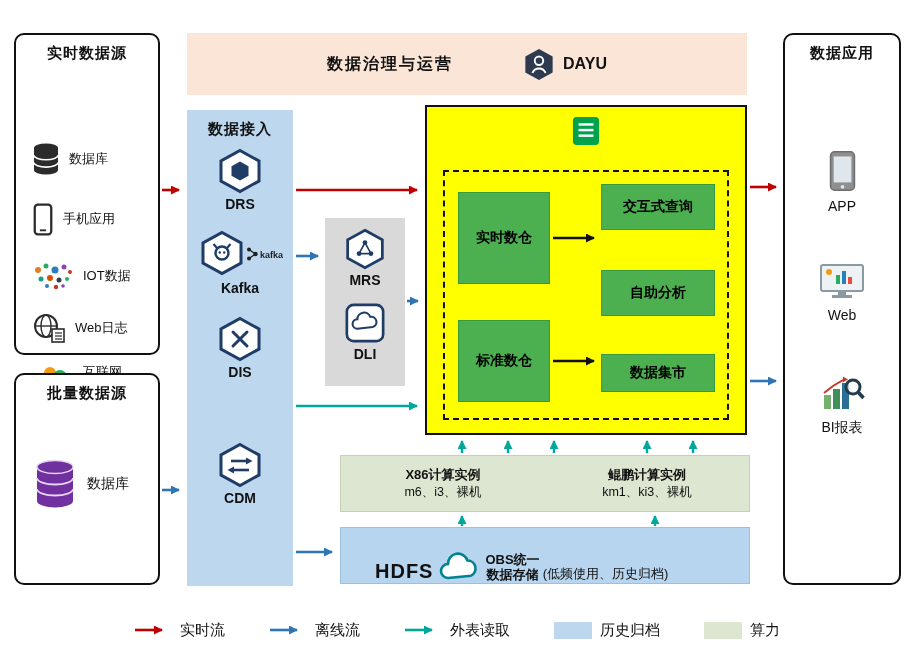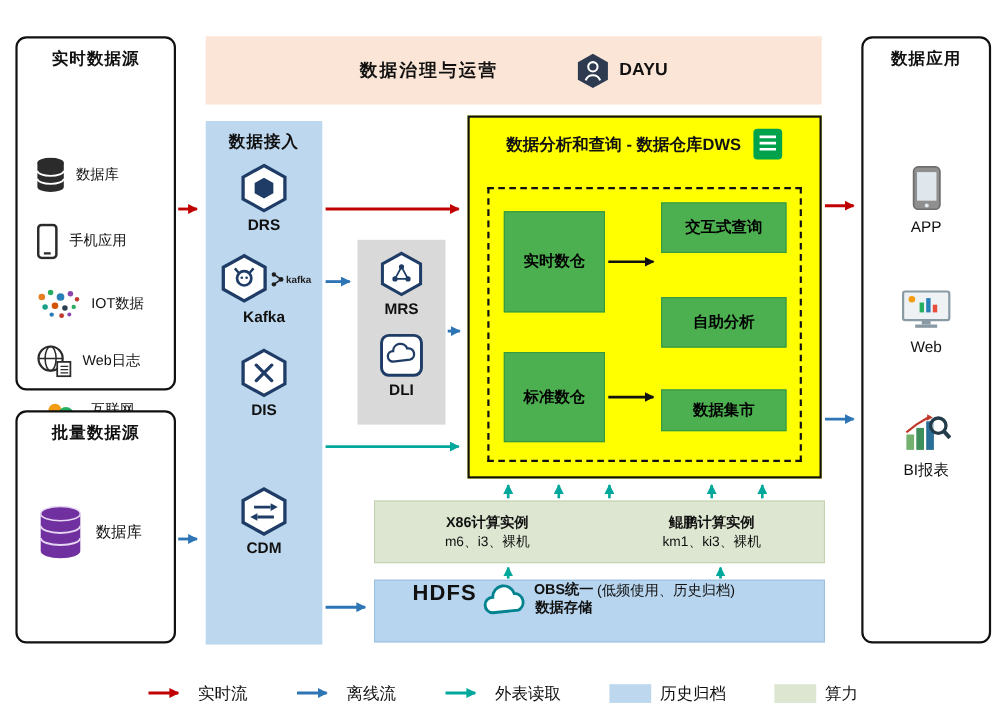--- a/index.html
+++ b/index.html
@@ -21,21 +21,21 @@
   .icon-center { position:absolute; width:100%; display:flex; justify-content:center; }
   .graybox { position:absolute; background:#d9d9d9; }
   .yellowbox { position:absolute; background:#ffff00; border:2px solid #111; }
   .yellow-title { position:absolute; left:0; right:0; top:9px; display:flex; align-items:center; justify-content:center; gap:10px; font-weight:700; font-size:15px; }
   .dashed-inner { position:absolute; border:2px dashed #111; }
   .green-box { position:absolute; background:#4caf50; border:1px solid #379a3c; display:flex; align-items:center; justify-content:center; font-weight:700; font-size:14px; color:#000000; }
   .compute-box { position:absolute; background:#dce6d0; border:1px solid #c4d2b2; display:flex; }
   .compute-half { flex:1; display:flex; flex-direction:column; align-items:center; justify-content:center; line-height:1.3; }
   .compute-title { font-weight:700; font-size:13px; }
   .compute-sub { font-size:12.5px; }
-  .hdfs-box { position:absolute; background:#b7d5ee; border:1px solid #9cc0e0; display:flex; align-items:flex-start; gap:3px; padding-left:34px; }
+  .hdfs-box { position:absolute; background:#b7d5ee; border:1px solid #9cc0e0; display:flex; align-items:flex-end; gap:3px; padding-left:34px; }
   .hdfs-label { font-weight:700; font-size:20px; letter-spacing:1px; }
   .obs-lines { font-weight:700; font-size:13px; line-height:1.2; text-align:center; }
   .obs-note { font-size:13px; }
   .app-item { position:absolute; width:100%; display:flex; flex-direction:column; align-items:center; gap:6px; }
   .app-label { font-size:14px; }
   .legend { position:absolute; left:0; right:0; top:612px; height:36px; display:flex; align-items:center; justify-content:center; gap:44px; }
   .legend-item { display:flex; align-items:center; gap:8px; font-size:15px; }
   .swatch { width:38px; height:17px; display:inline-block; }
   .swatch-archive { background:#bdd7ee; }
   .swatch-compute { background:#dce6d0; }
@@ -209,21 +209,20 @@
       <svg width="42" height="42" viewBox="0 0 44 44">
         <rect x="3" y="3" width="38" height="38" rx="7" fill="#fff" stroke="#1e3c66" stroke-width="2.8"></rect>
         <path d="M14 28 a5 5 0 0 1 0-10 a7 7 0 0 1 13.5-2.5 a5.5 5.5 0 0 1 2.5 10.7 z" fill="none" stroke="#1e3c66" stroke-width="2.2"></path>
       </svg>
     </div>
     <div class="svc-label" style="top:128px;">DLI</div>
   </div>
 
   <div class="yellowbox" style="left:425px; top:105px; width:322px; height:330px;">
     <div class="yellow-title">
-      <span>数据分析和查询 - 数据仓库DWS</span>
       <svg width="28" height="30" viewBox="0 0 30 32">
         <rect x="1" y="1" width="28" height="30" rx="4" fill="#00a24b"></rect>
         <line x1="7" y1="9" x2="23" y2="9" stroke="#fff" stroke-width="2.6"></line>
         <line x1="7" y1="15" x2="23" y2="15" stroke="#fff" stroke-width="2.6"></line>
         <line x1="7" y1="21" x2="23" y2="21" stroke="#fff" stroke-width="2.6"></line>
       </svg>
     </div>
   </div>
   <div class="dashed-inner" style="left:443px; top:170px; width:286px; height:250px;"></div>
 

